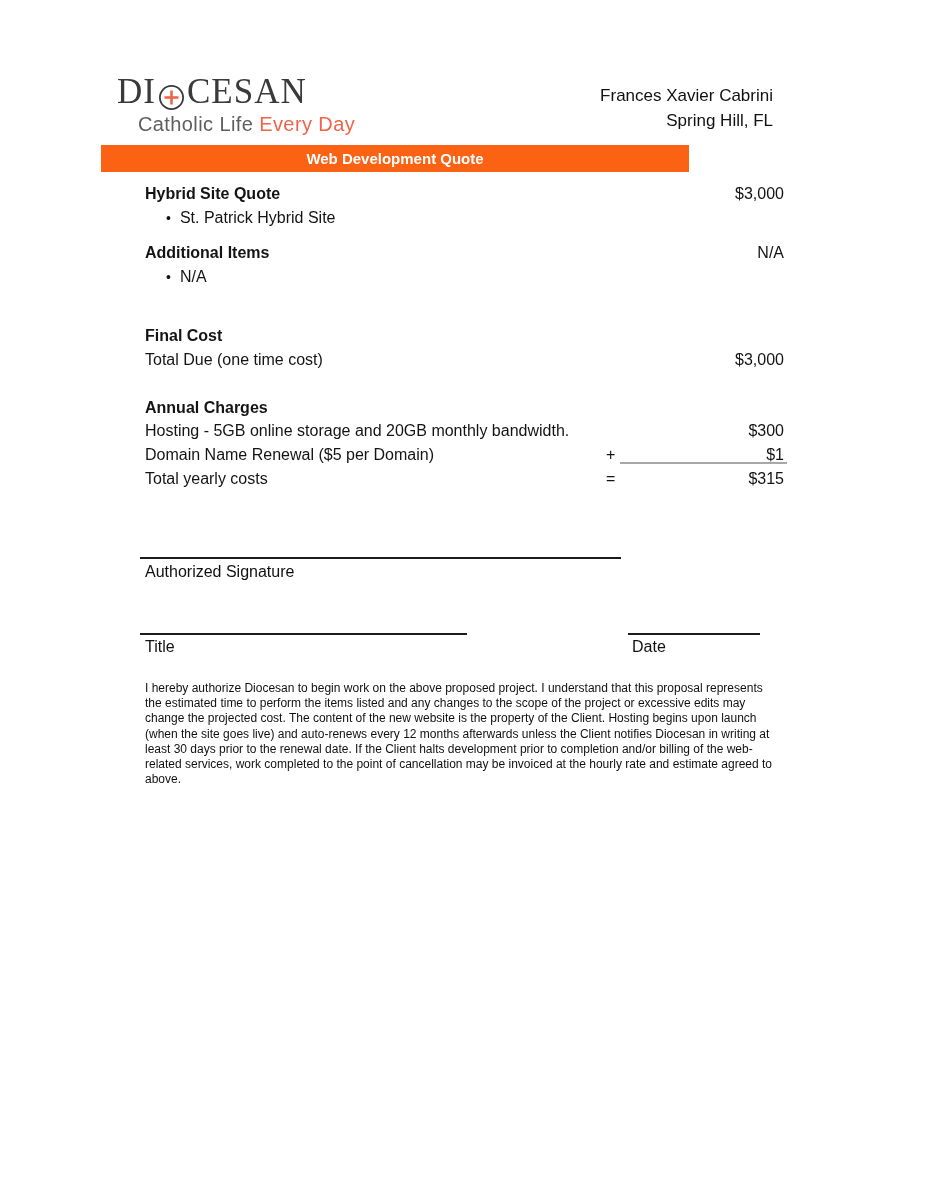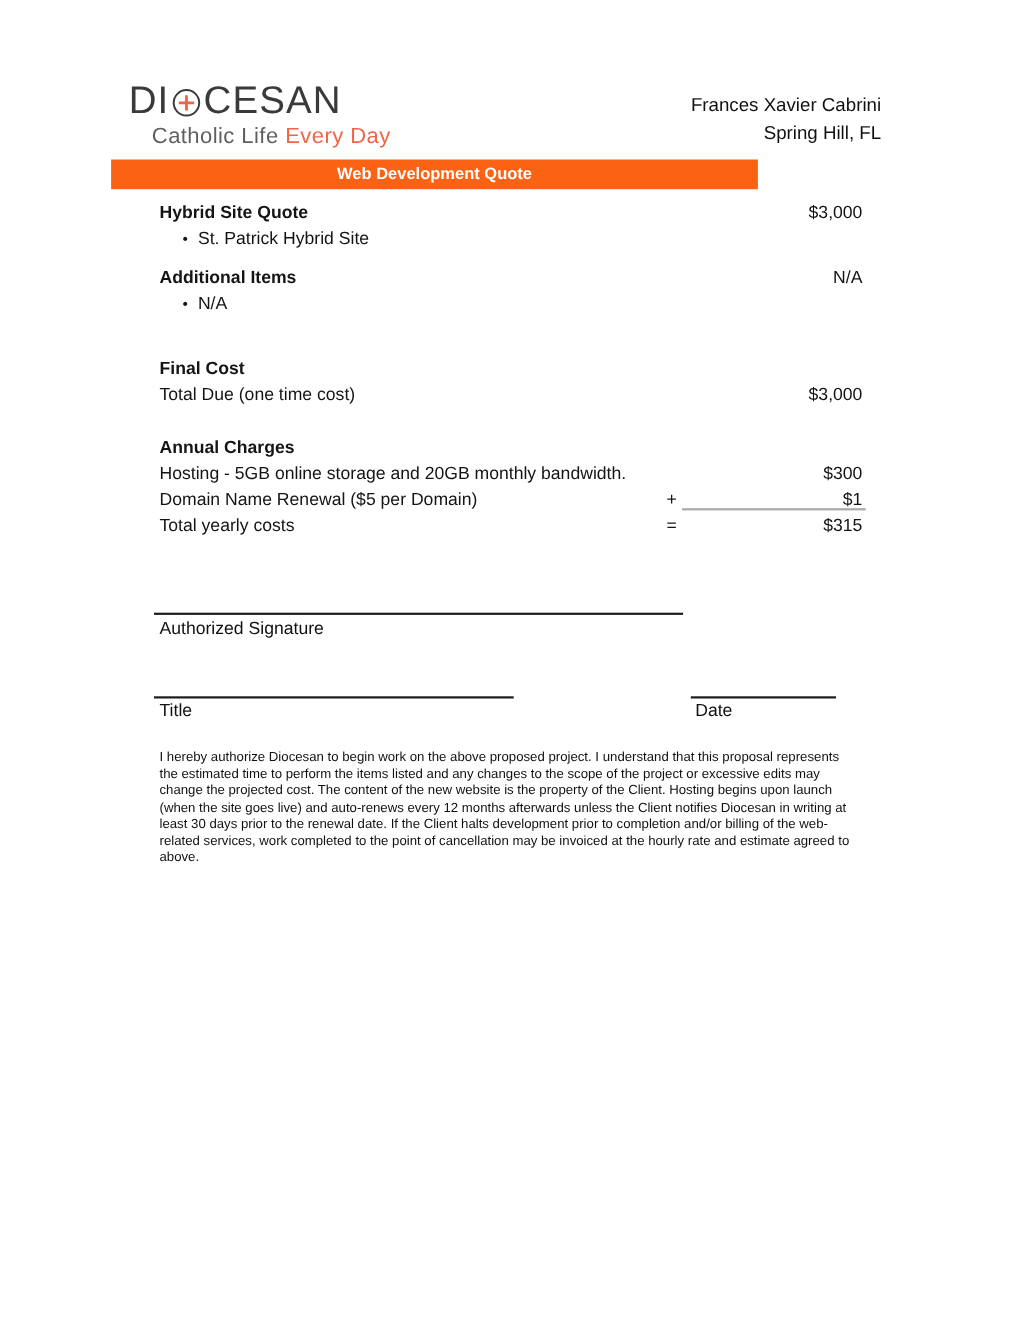--- a/index.html
+++ b/index.html
@@ -14,36 +14,36 @@
     position:relative;
     width:927px;height:1200px;
     background:#ffffff;
     font-family:"Liberation Sans", sans-serif;
     color:#141414;
     overflow:hidden;
   }
   
   .logo{position:absolute;left:117px;top:74px;}
   .brand{
-    font-family:Liberation Sans, sans-serif;
+    font-family:Liberation Serif, serif;
     font-size:35px;
     letter-spacing:1px;
     color:var(--logo-charcoal);
-    display:flex;align-items:center;line-height:1;
+    display:flex;align-items:flex-end;line-height:1;
   }
   .brand .o-icon{display:inline-block;width:27px;height:27px;margin:0 2px;}
   .tagline{
     margin:4px 0 0 21px;
     font-size:20px;
     letter-spacing:.4px;
     color:var(--tagline-gray);
   }
   .tagline .accent{color:var(--accent-orange);}
   .client{
-    position:absolute;top:83px;right:126px;
+    position:absolute;top:83px;right:154px;
     text-align:right;font-size:17px;line-height:25px;color:#111;
   }
   
   .banner{
     position:absolute;left:101px;top:145px;width:588px;height:27px;
     background:var(--banner-orange);
     color:#fff;font-size:15px;font-weight:bold;
     text-align:center;line-height:27px;
   }
   

